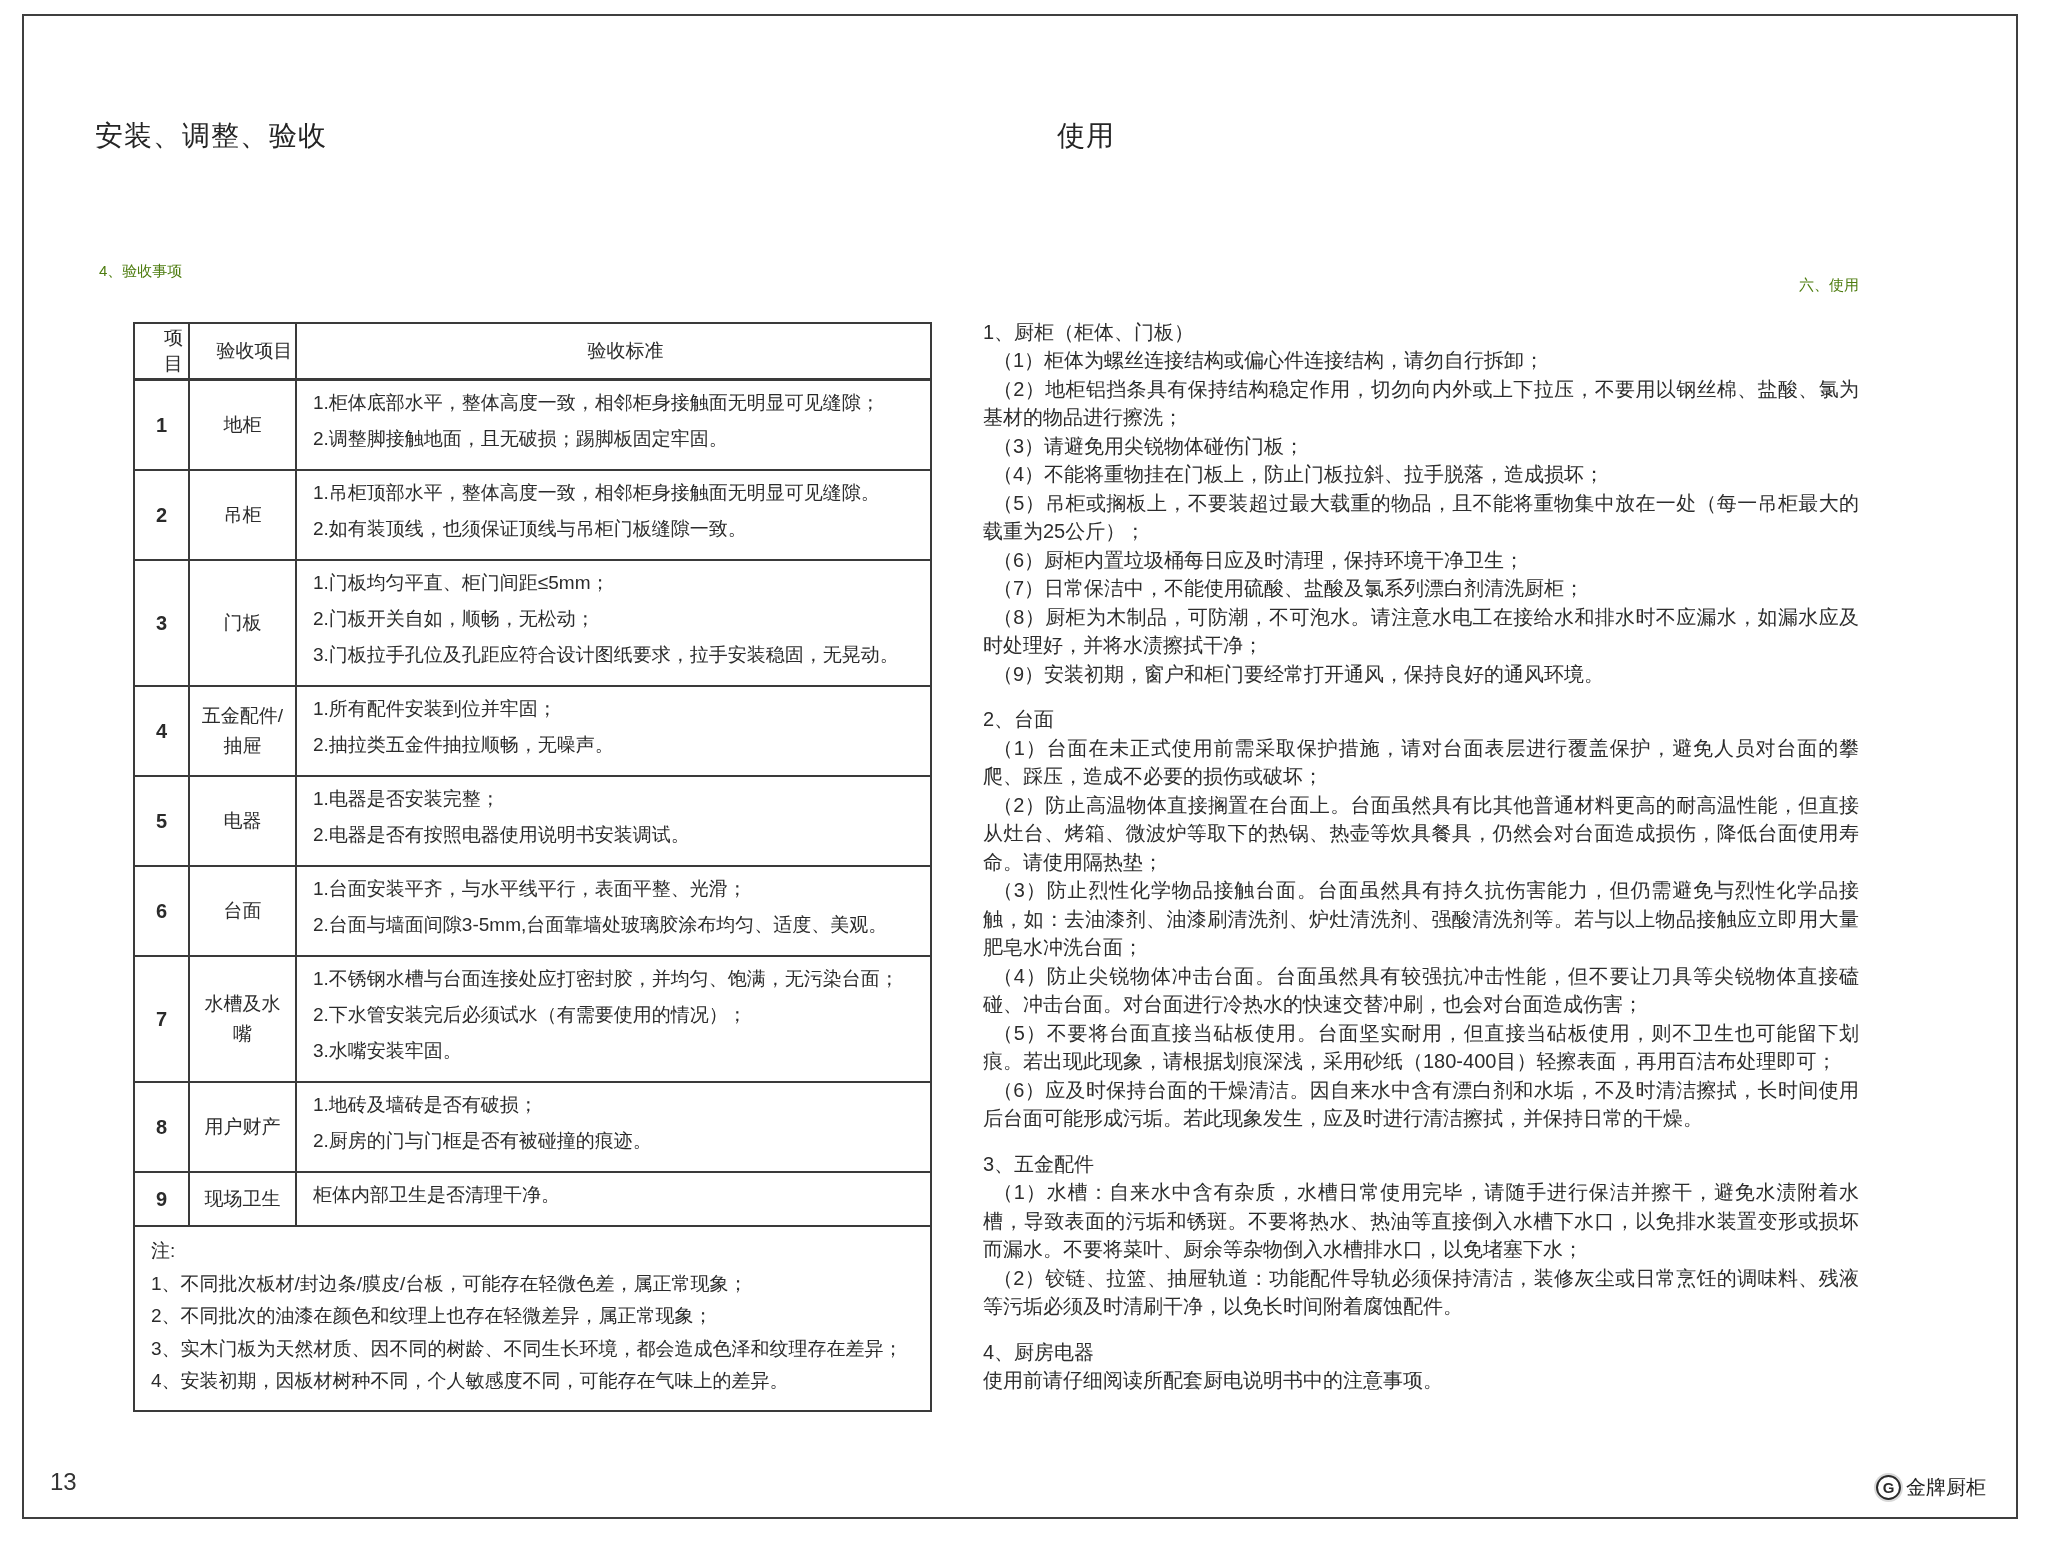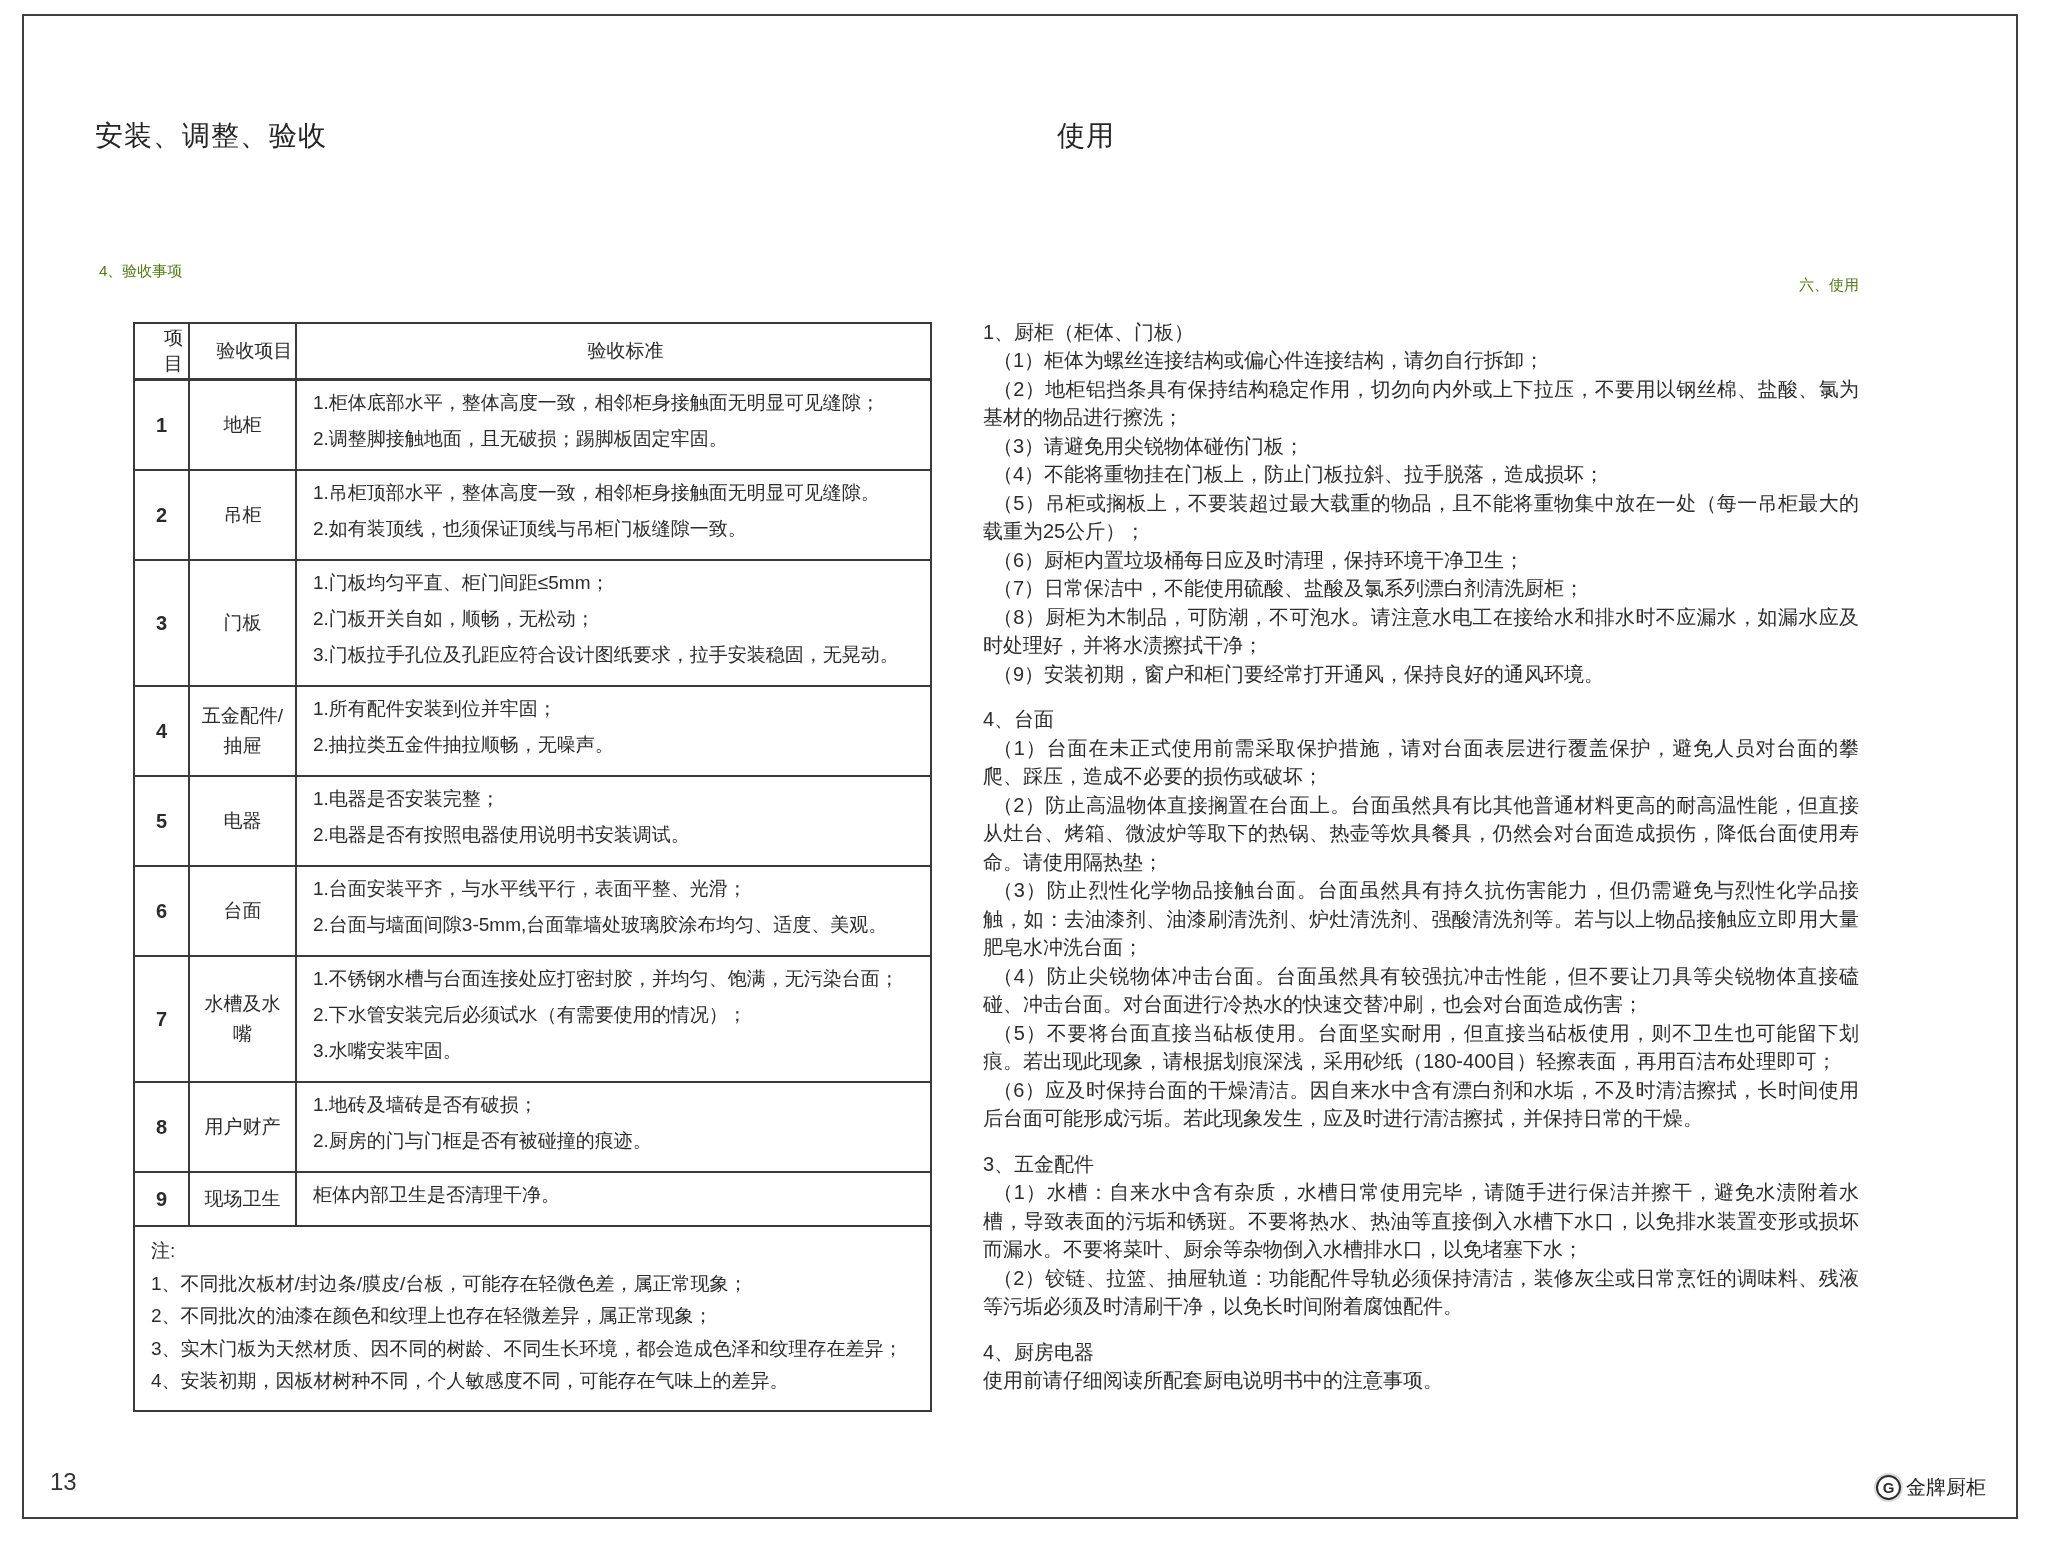--- a/index.html
+++ b/index.html
@@ -198,21 +198,21 @@
       <p class="para p-ind">（3）请避免用尖锐物体碰伤门板；</p>
       <p class="para p-ind">（4）不能将重物挂在门板上，防止门板拉斜、拉手脱落，造成损坏；</p>
       <p class="para p-ind">（5）吊柜或搁板上，不要装超过最大载重的物品，且不能将重物集中放在一处（每一吊柜最大的载重为25公斤）；</p>
       <p class="para p-ind">（6）厨柜内置垃圾桶每日应及时清理，保持环境干净卫生；</p>
       <p class="para p-ind">（7）日常保洁中，不能使用硫酸、盐酸及氯系列漂白剂清洗厨柜；</p>
       <p class="para p-ind">（8）厨柜为木制品，可防潮，不可泡水。请注意水电工在接给水和排水时不应漏水，如漏水应及时处理好，并将水渍擦拭干净；</p>
       <p class="para p-ind">（9）安装初期，窗户和柜门要经常打开通风，保持良好的通风环境。</p>
     </div>
 
     <div class="group">
-      <div class="group-heading">4、台面</div>
+      <div class="group-heading">2、台面</div>
       <p class="para p-ind">（1）台面在未正式使用前需采取保护措施，请对台面表层进行覆盖保护，避免人员对台面的攀爬、踩压，造成不必要的损伤或破坏；</p>
       <p class="para p-ind">（2）防止高温物体直接搁置在台面上。台面虽然具有比其他普通材料更高的耐高温性能，但直接从灶台、烤箱、微波炉等取下的热锅、热壶等炊具餐具，仍然会对台面造成损伤，降低台面使用寿命。请使用隔热垫；</p>
       <p class="para p-ind">（3）防止烈性化学物品接触台面。台面虽然具有持久抗伤害能力，但仍需避免与烈性化学品接触，如：去油漆剂、油漆刷清洗剂、炉灶清洗剂、强酸清洗剂等。若与以上物品接触应立即用大量肥皂水冲洗台面；</p>
       <p class="para p-ind">（4）防止尖锐物体冲击台面。台面虽然具有较强抗冲击性能，但不要让刀具等尖锐物体直接磕碰、冲击台面。对台面进行冷热水的快速交替冲刷，也会对台面造成伤害；</p>
       <p class="para p-ind">（5）不要将台面直接当砧板使用。台面坚实耐用，但直接当砧板使用，则不卫生也可能留下划痕。若出现此现象，请根据划痕深浅，采用砂纸（180-400目）轻擦表面，再用百洁布处理即可；</p>
       <p class="para p-ind">（6）应及时保持台面的干燥清洁。因自来水中含有漂白剂和水垢，不及时清洁擦拭，长时间使用后台面可能形成污垢。若此现象发生，应及时进行清洁擦拭，并保持日常的干燥。</p>
     </div>
 
     <div class="group">
       <div class="group-heading">3、五金配件</div>

